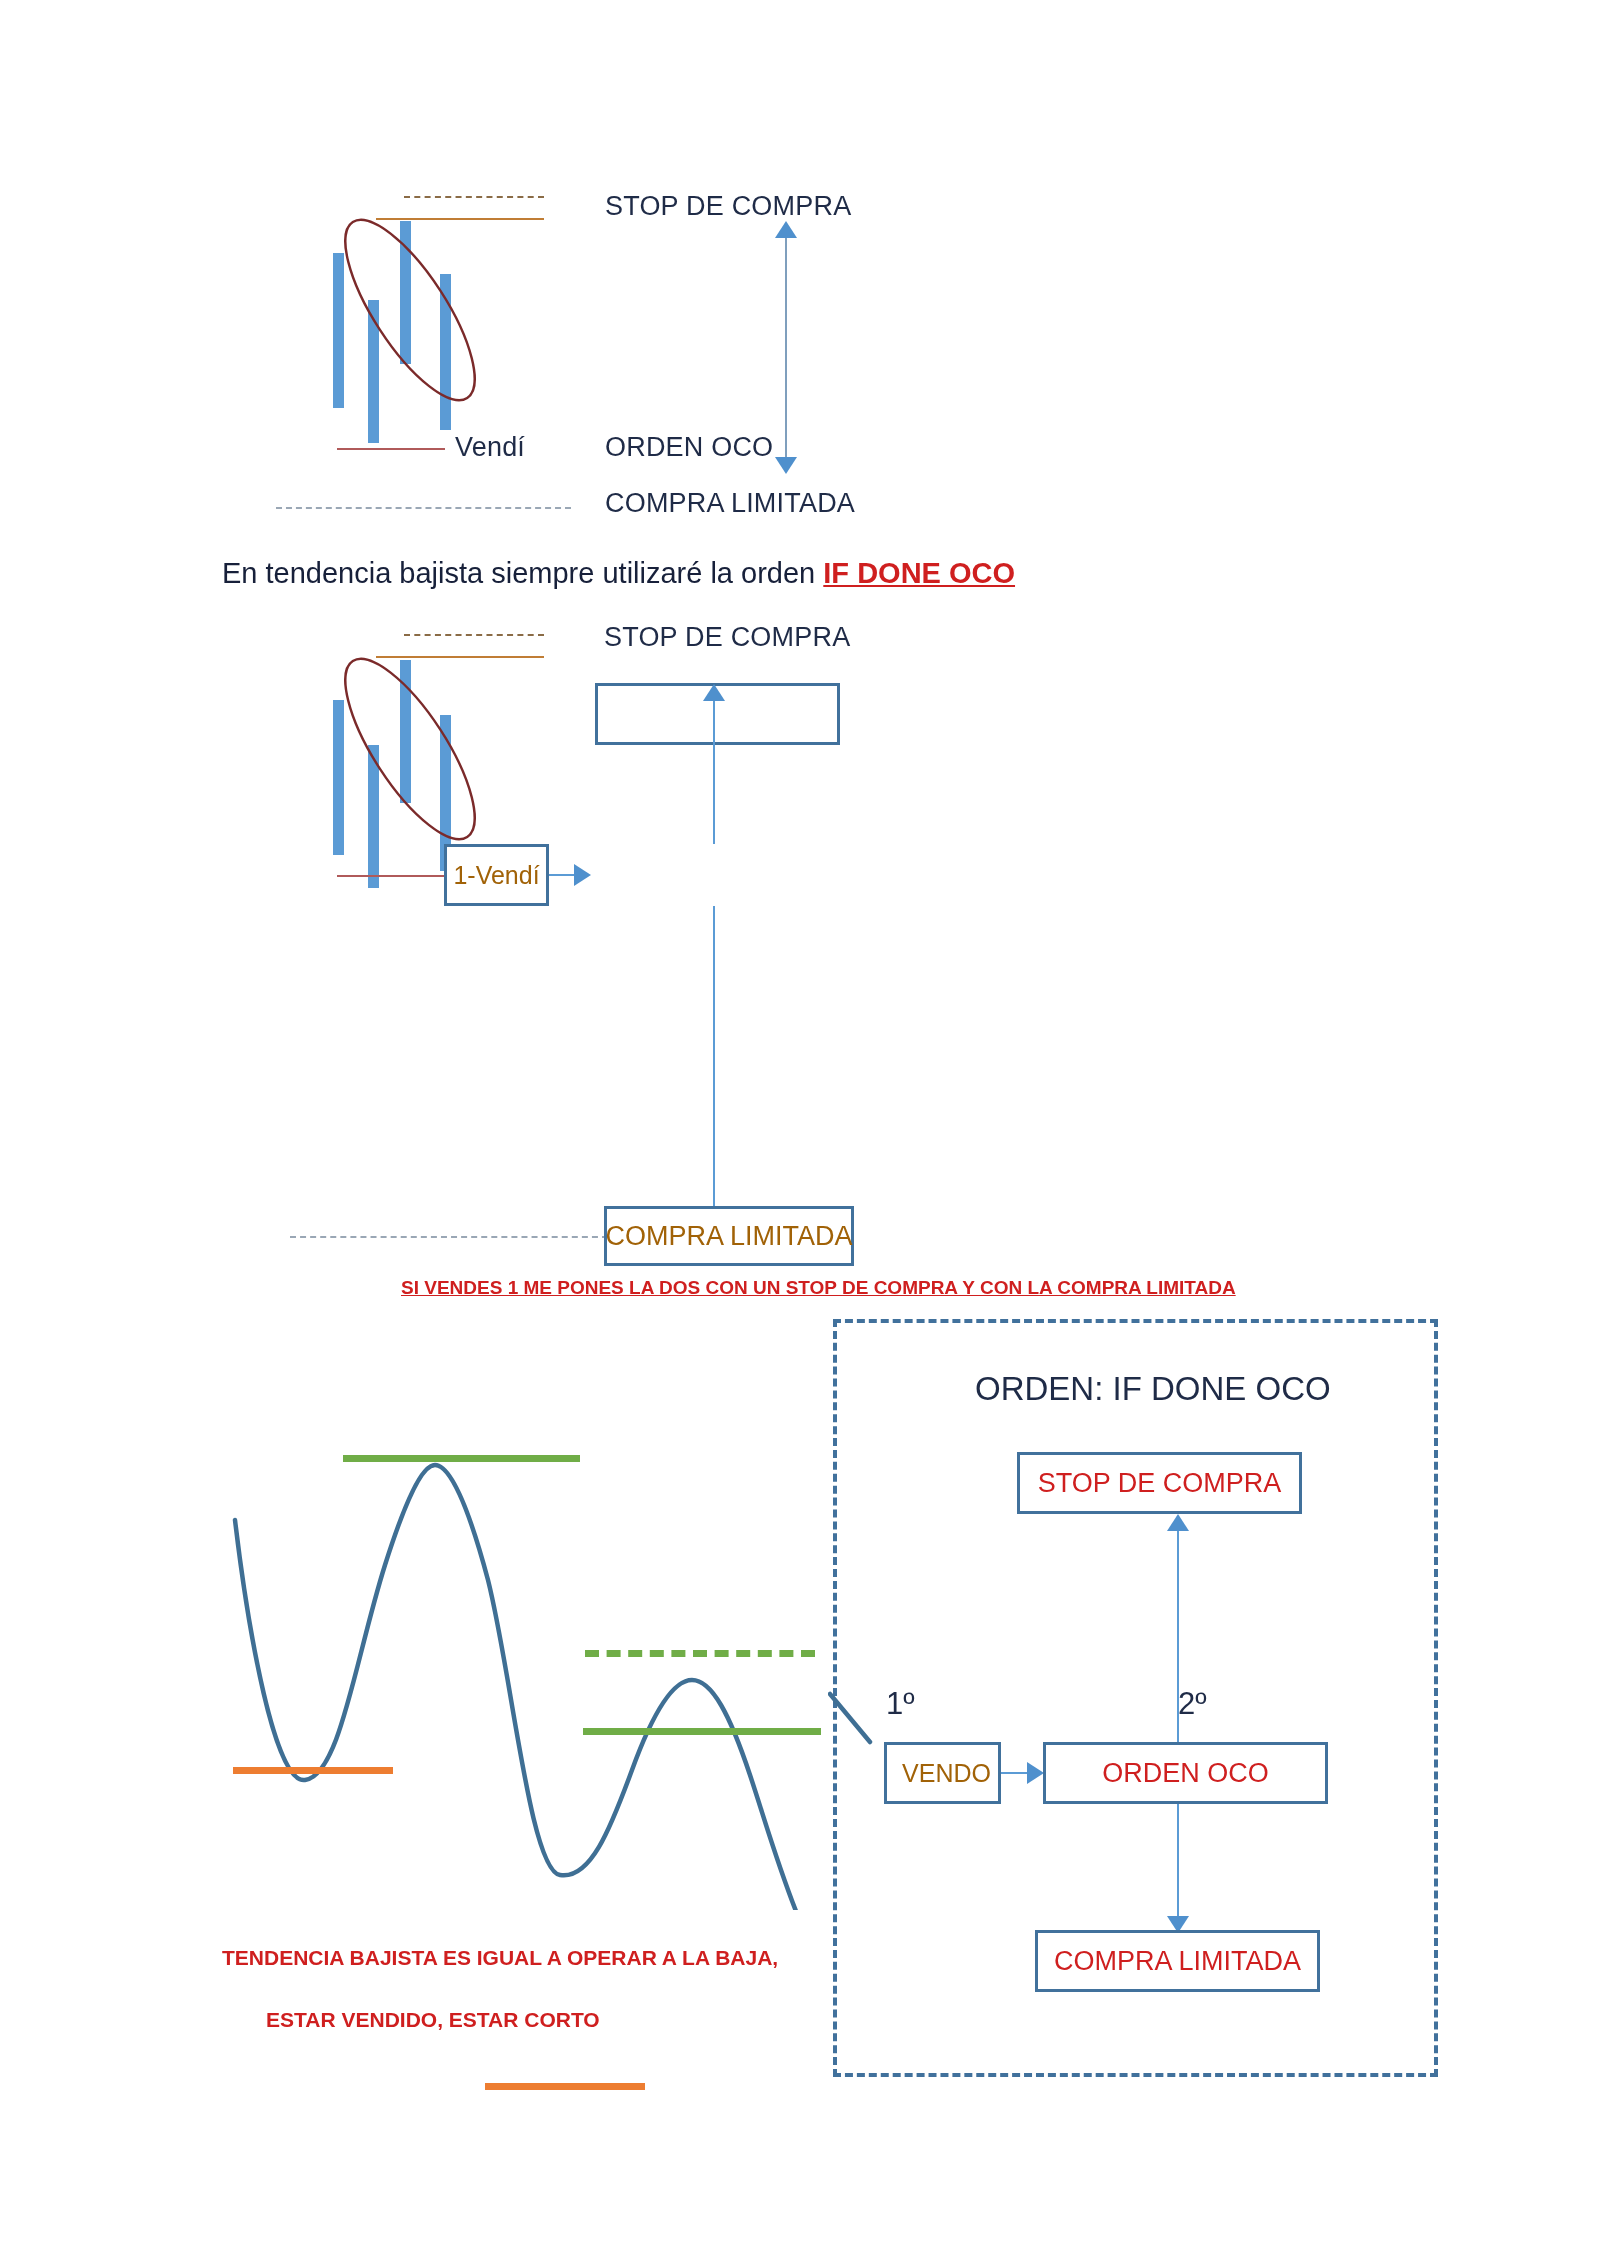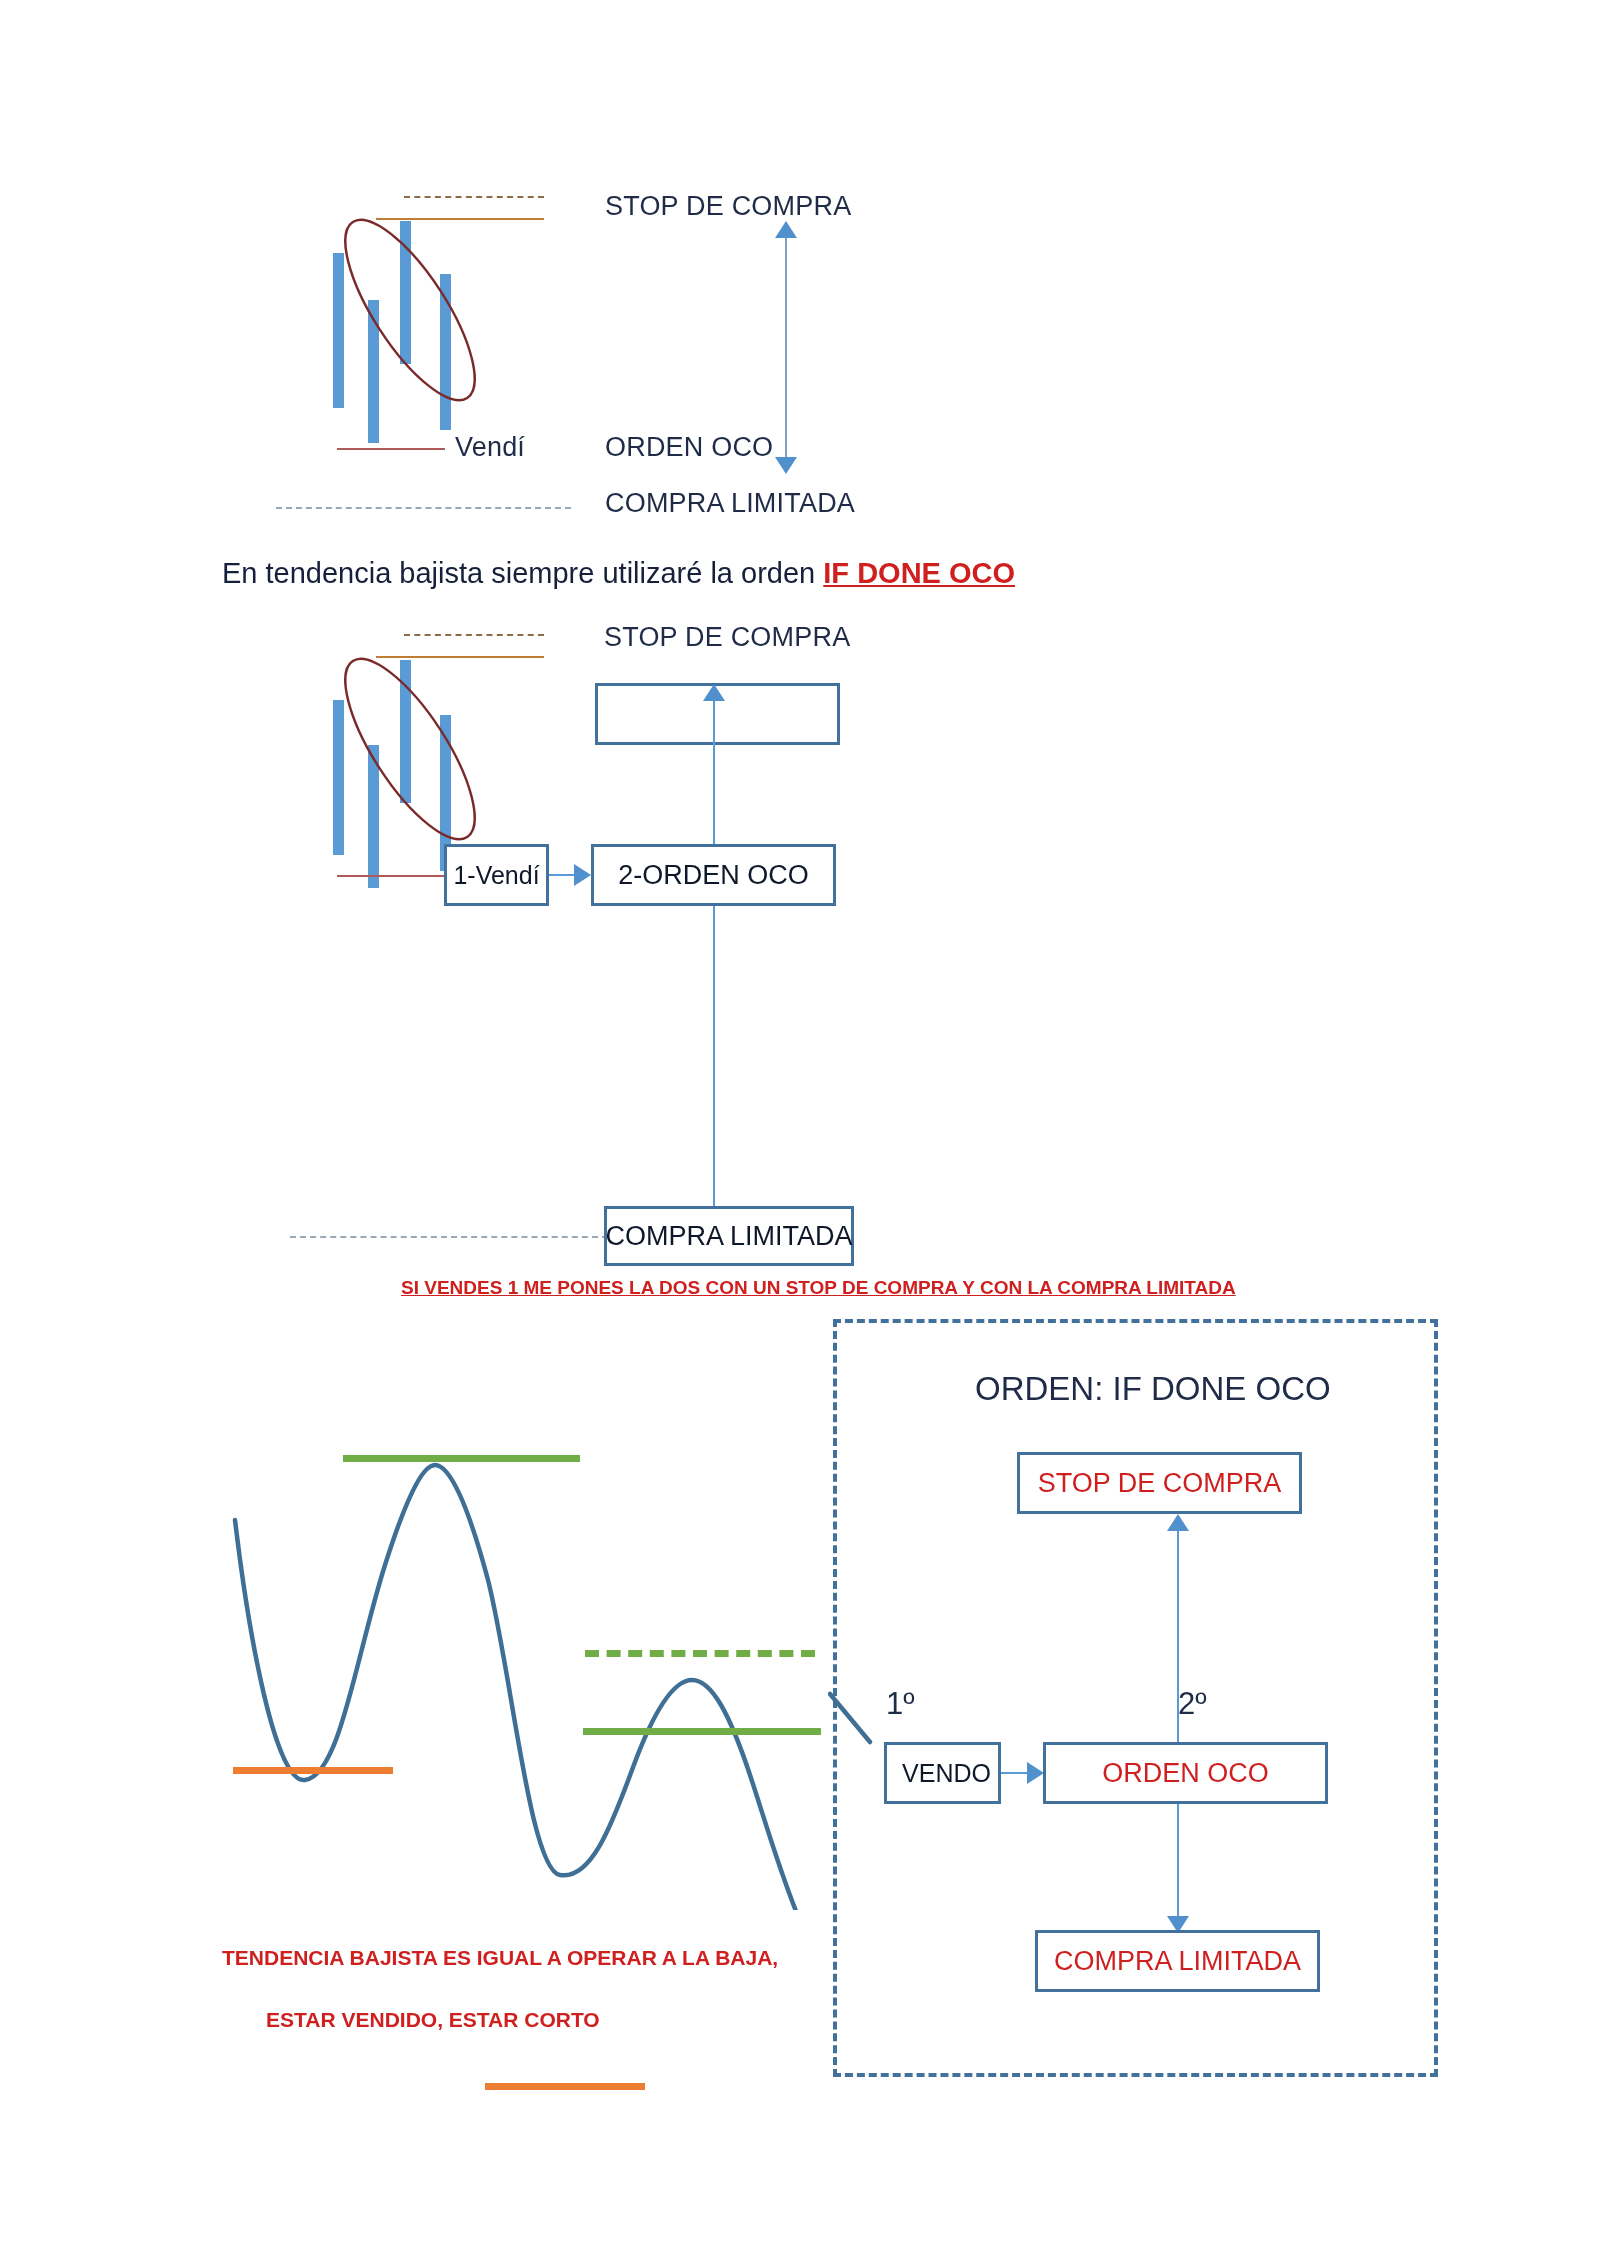--- a/index.html
+++ b/index.html
@@ -27,21 +27,21 @@
   }
   .rule-dash-grey{
     position:absolute;height:0;border-top:2px dashed #9aa7b5;
   }
 
   
   .box{
     position:absolute;box-sizing:border-box;
     border:3px solid #41719c;background:#ffffff;
     display:flex;align-items:center;justify-content:center;
-    font-size:27px;color:#0f172a;white-space:nowrap;
+    font-size:27px;color:#a16207;white-space:nowrap;
   }
   .box.redtxt{color:#cf1f1f;}
   .box.small{font-size:25px;}
 
   
   .vline{position:absolute;width:2px;background:#5b9bd5;}
   .hline{position:absolute;height:2px;background:#5b9bd5;}
   .arrow-up{
     position:absolute;width:0;height:0;
     border-left:11px solid transparent;border-right:11px solid transparent;
@@ -139,21 +139,20 @@
   <div class="rule-red" style="left:337px;top:875px;width:110px;"></div>
 
   <div class="lbl abs" style="left:604px;top:624px;">STOP DE COMPRA</div>
   <div class="box" style="left:595px;top:683px;width:245px;height:62px;"></div>
 
   <div class="box small" style="left:444px;top:844px;width:105px;height:62px;">1-Vendí</div>
 
   <div class="hline" style="left:549px;top:874px;width:27px;"></div>
   <div class="arrow-right" style="left:574px;top:864px;"></div>
 
-  <div class="box" style="left:591px;top:844px;width:245px;height:62px;">2-ORDEN OCO</div>
 
   <div class="vline" style="left:713px;top:700px;height:144px;"></div>
   <div class="arrow-up" style="left:703px;top:684px;"></div>
 
   <div class="vline" style="left:713px;top:906px;height:310px;"></div>
   <div class="arrow-down" style="left:703px;top:1208px;"></div>
 
   <div class="rule-dash-grey" style="left:290px;top:1236px;width:318px;"></div>
 
   <div class="box" style="left:604px;top:1206px;width:250px;height:60px;">COMPRA LIMITADA</div>

